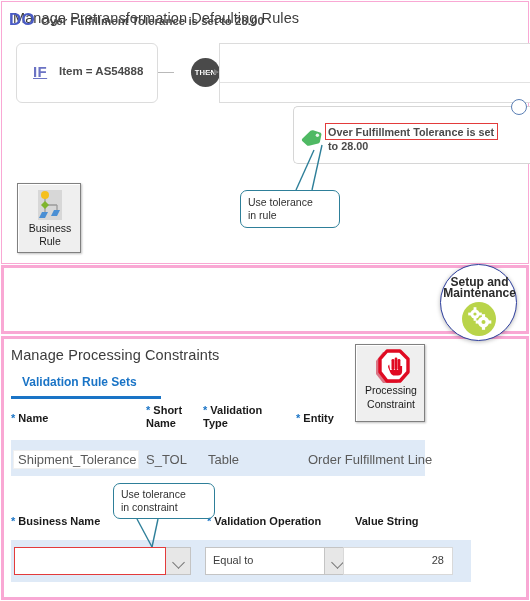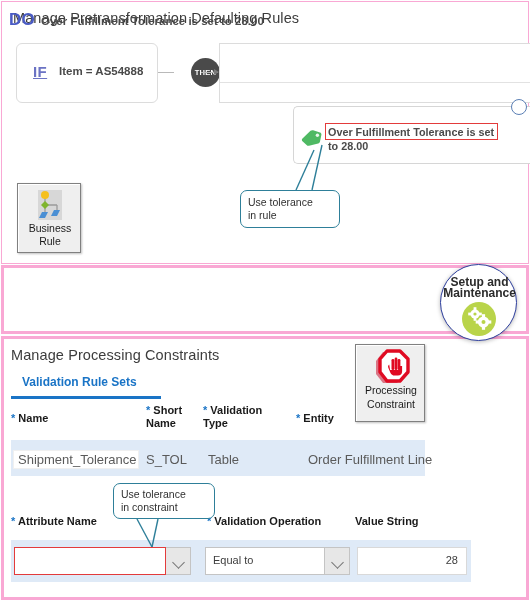--- a/index.html
+++ b/index.html
@@ -187,21 +187,21 @@
     border-left:1.4px solid #737373;border-bottom:1.4px solid #737373;
     transform:rotate(-45deg);
   }
   #combo-attr{left:14px;top:547px;width:177px;}
   #hl-attr{
     position:absolute;left:14px;top:547px;width:152px;height:28px;
     border:1.6px solid #e33b3b;box-sizing:border-box;pointer-events:none;z-index:3;
   }
   #combo-valop{left:205px;top:547px;width:145px;}
   #field-valstr{
-    position:absolute;left:357px;top:547px;width:110px;height:28px;background:#fff;
+    position:absolute;left:343px;top:547px;width:110px;height:28px;background:#fff;
     border:1px solid #d9d9d9;box-sizing:border-box;
   }
   #field-valstr .txt{
     position:absolute;right:8px;top:6px;font-size:11px;color:#3d3d3d;
   }
 
   svg{display:block;overflow:visible;}
 </style>
 </head>
 <body>
@@ -357,21 +357,21 @@
 
   <div id="callout-constraint">
     <div class="ctext">
       <div>Use tolerance</div>
       <div>in constraint</div>
     </div>
   </div>
 
   <div class="gridhdr" id="h-attr">
     <span class="req">*</span>
-    <span>Attribute Name</span>
+    <span>Business Name</span>
   </div>
   <div class="gridhdr" id="h-valop">
     <span class="req">*</span>
     <span>Validation Operation</span>
   </div>
   <div class="gridhdr" id="h-valstr">Value String</div>
 
   <div id="form-band"></div>
 
   <div class="combo" id="combo-attr">

